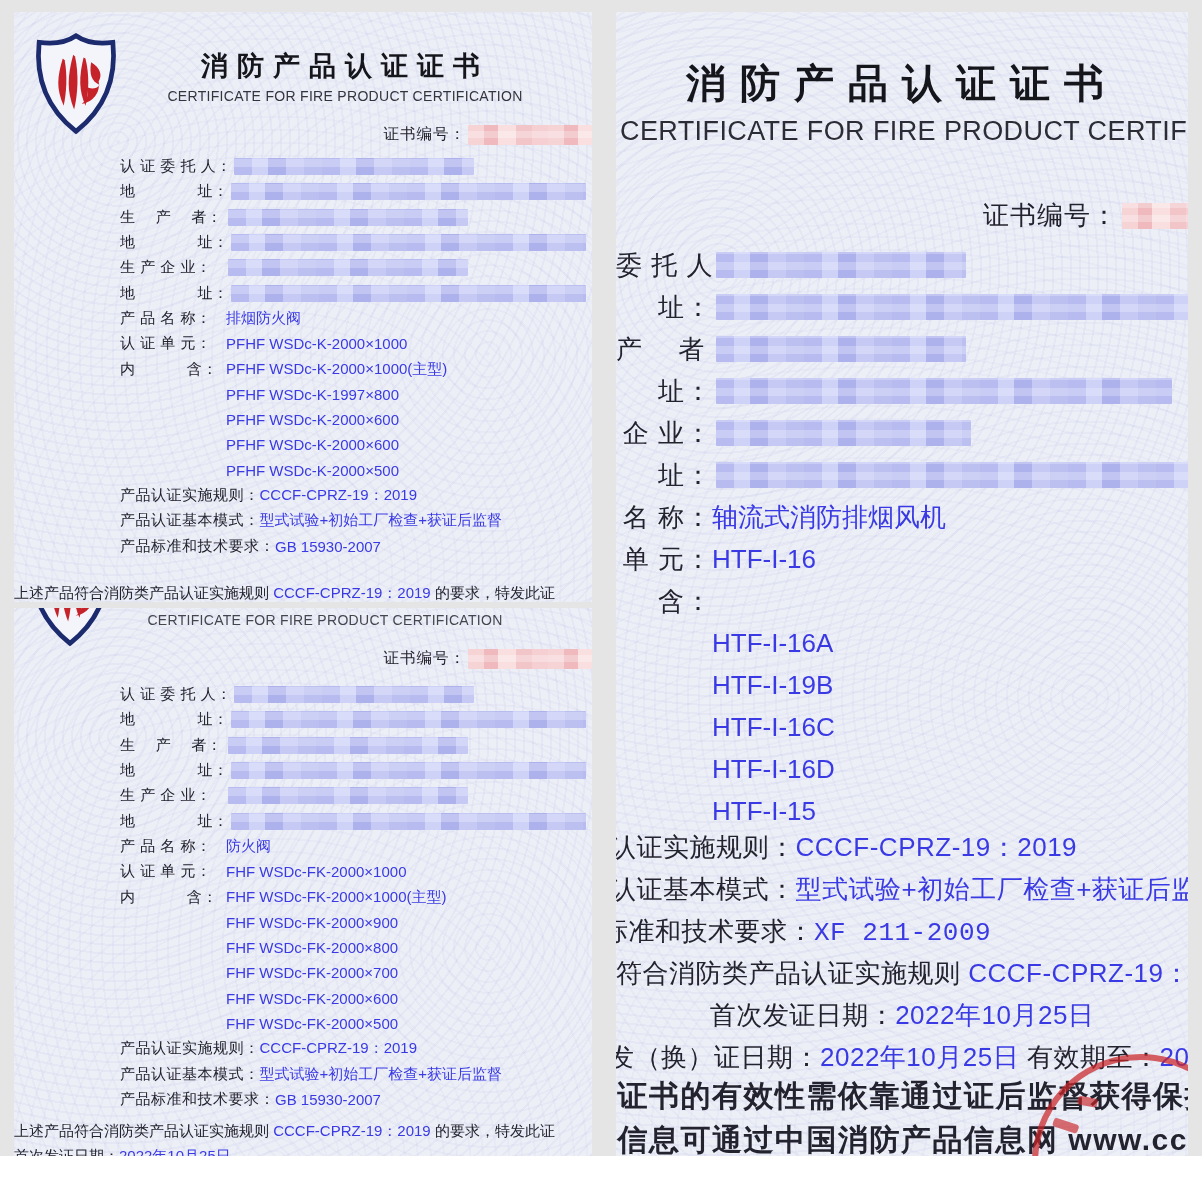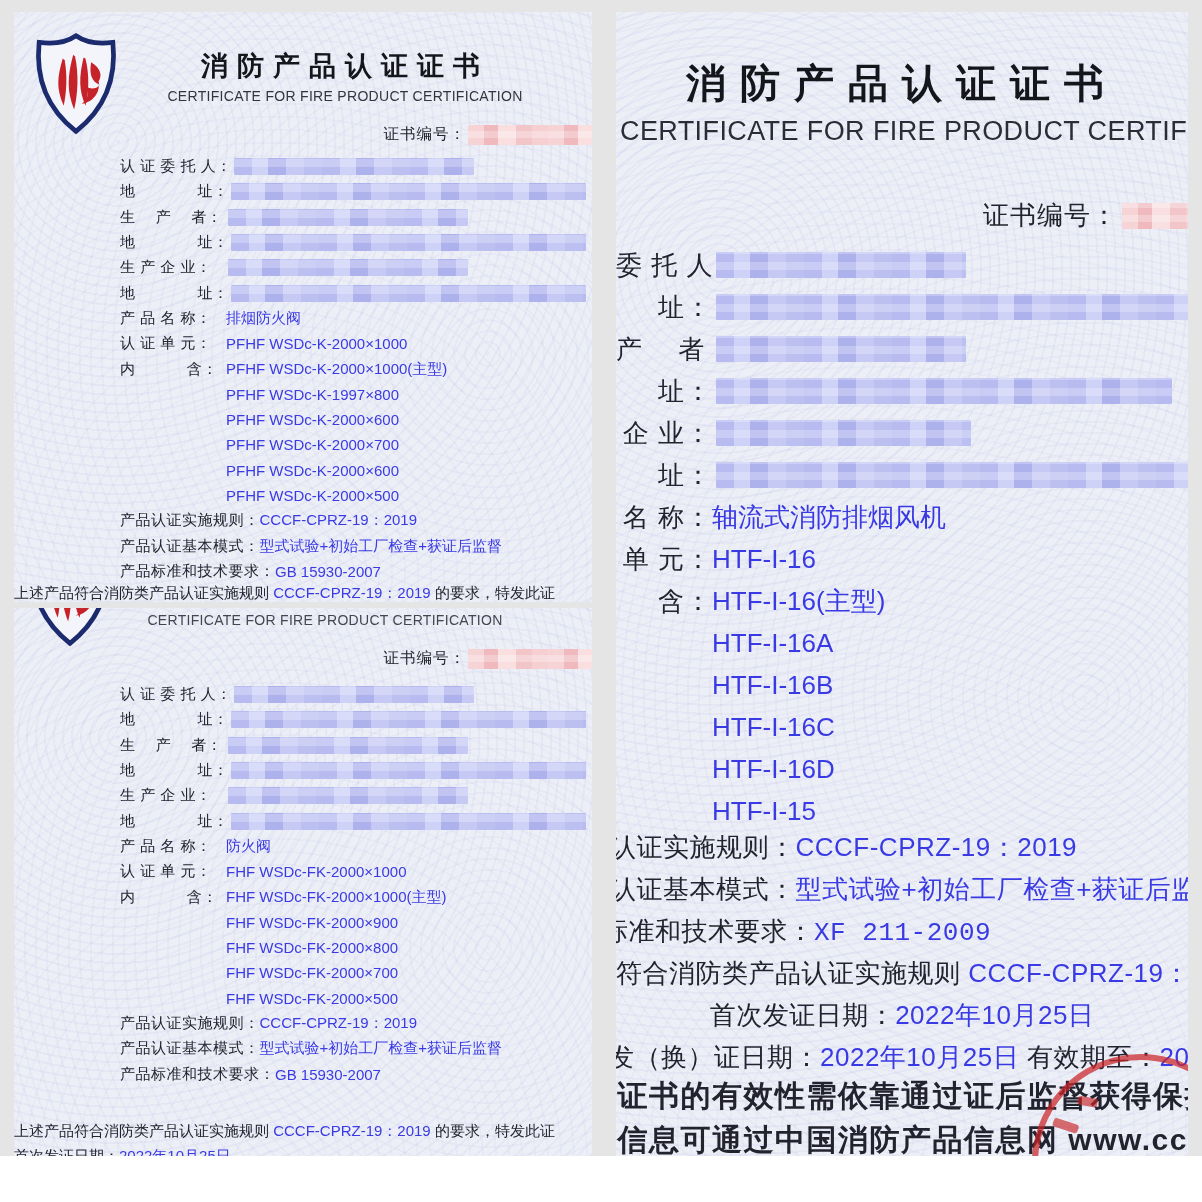--- a/index.html
+++ b/index.html
@@ -142,24 +142,20 @@
         <div class="row">
           <span class="lbl"></span>
           <span class="c-blue">PFHF WSDc-K-1997×800</span>
         </div>
         <div class="row">
           <span class="lbl"></span>
           <span class="c-blue">PFHF WSDc-K-2000×600</span>
         </div>
         <div class="row">
           <span class="lbl"></span>
-          <span class="c-blue">PFHF WSDc-K-2000×700</span>
-        </div>
-        <div class="row">
-          <span class="lbl"></span>
           <span class="c-blue">PFHF WSDc-K-2000×600</span>
         </div>
         <div class="row">
           <span class="lbl"></span>
           <span class="c-blue">PFHF WSDc-K-2000×500</span>
         </div>
         <div class="row">
           <span class="lbl">产品认证实施规则：</span>
           <span class="c-blue">CCCF-CPRZ-19：2019</span>
         </div>
@@ -234,20 +230,24 @@
         <div class="row">
           <span class="lbl"></span>
           <span class="c-blue">FHF WSDc-FK-2000×800</span>
         </div>
         <div class="row">
           <span class="lbl"></span>
           <span class="c-blue">FHF WSDc-FK-2000×700</span>
         </div>
         <div class="row">
           <span class="lbl"></span>
+          <span class="c-blue">FHF WSDc-FK-2000×600</span>
+        </div>
+        <div class="row">
+          <span class="lbl"></span>
           <span class="c-blue">FHF WSDc-FK-2000×500</span>
         </div>
         <div class="row">
           <span class="lbl">产品认证实施规则：</span>
           <span class="c-blue">CCCF-CPRZ-19：2019</span>
         </div>
         <div class="row">
           <span class="lbl">产品认证基本模式：</span>
           <span class="c-blue">型式试验+初始工厂检查+获证后监督</span>
         </div>
@@ -296,29 +296,28 @@
         <div class="row">
           <span class="lbl">名 称：</span>
           <span class="c-blue">轴流式消防排烟风机</span>
         </div>
         <div class="row">
           <span class="lbl">单 元：</span>
           <span class="c-blue">HTF-I-16</span>
         </div>
         <div class="row">
           <span class="lbl">含：</span>
-          <span class="c-blue">HTF-I-16(主型)</span>
         </div>
         <div class="row">
           <span class="lbl"></span>
           <span class="c-blue">HTF-I-16A</span>
         </div>
         <div class="row">
           <span class="lbl"></span>
-          <span class="c-blue">HTF-I-16B</span>
+          <span class="c-blue">HTF-I-19B</span>
         </div>
         <div class="row">
           <span class="lbl"></span>
           <span class="c-blue">HTF-I-16C</span>
         </div>
         <div class="row">
           <span class="lbl"></span>
           <span class="c-blue">HTF-I-16D</span>
         </div>
         <div class="row">

